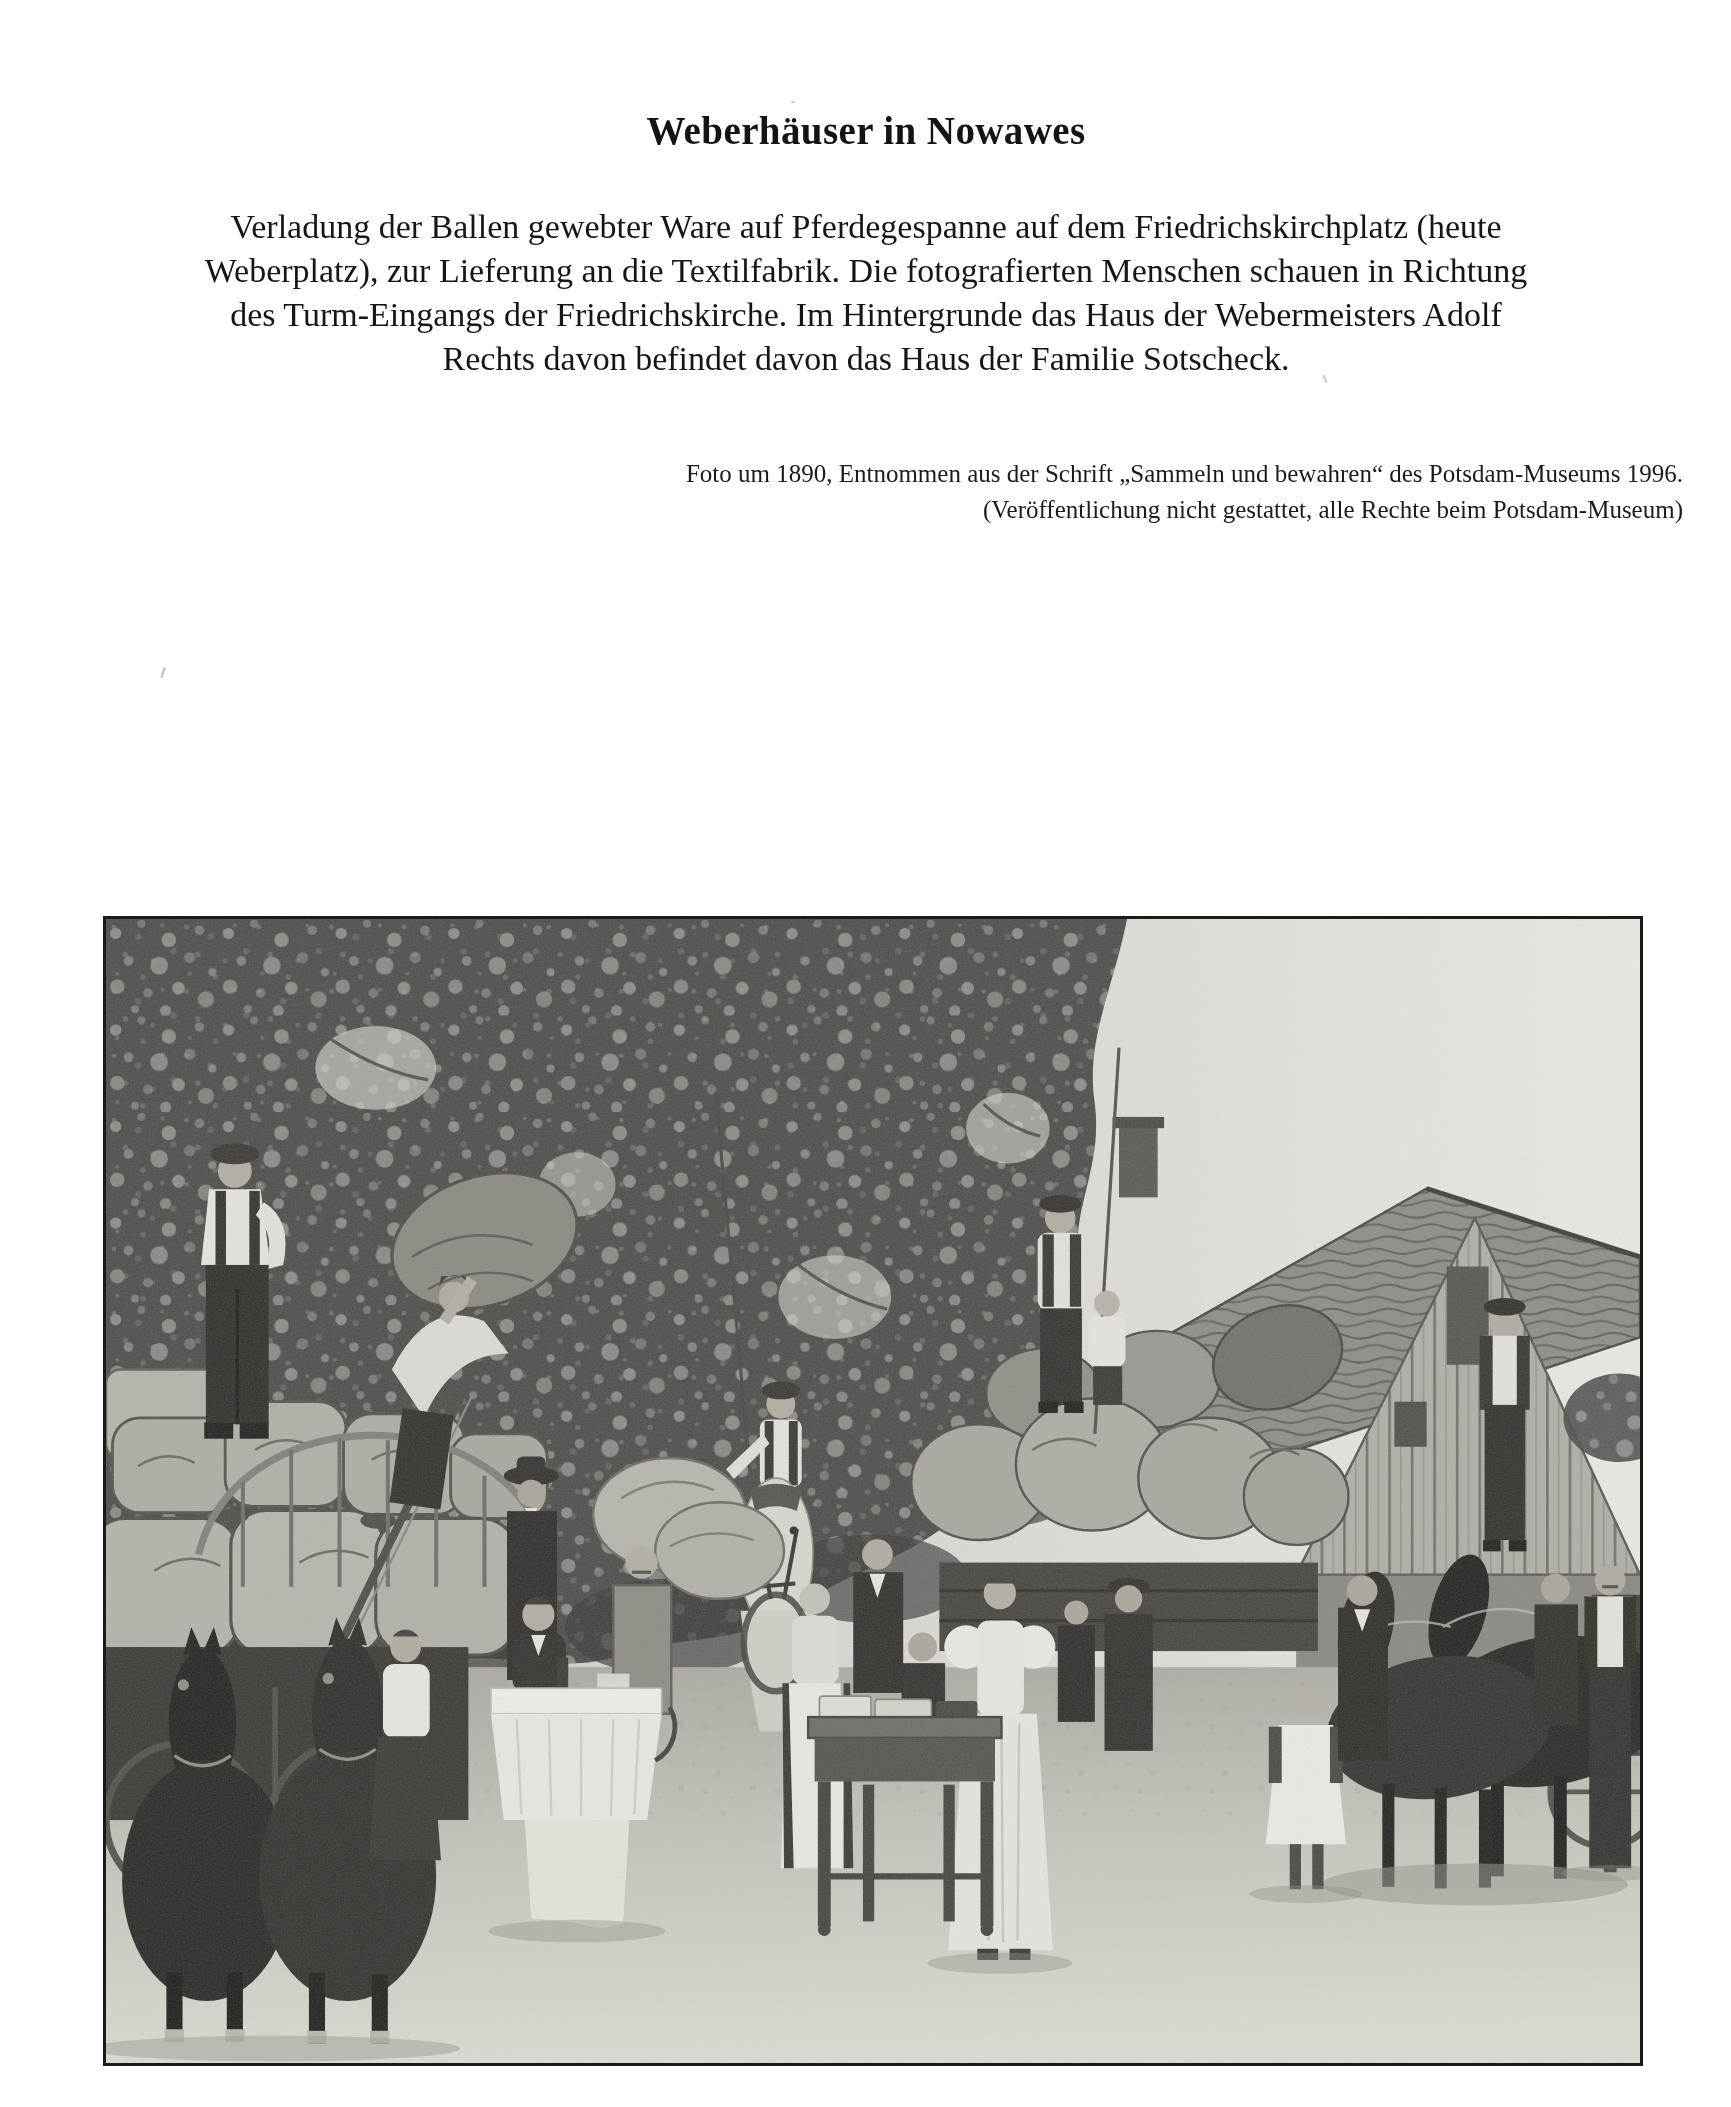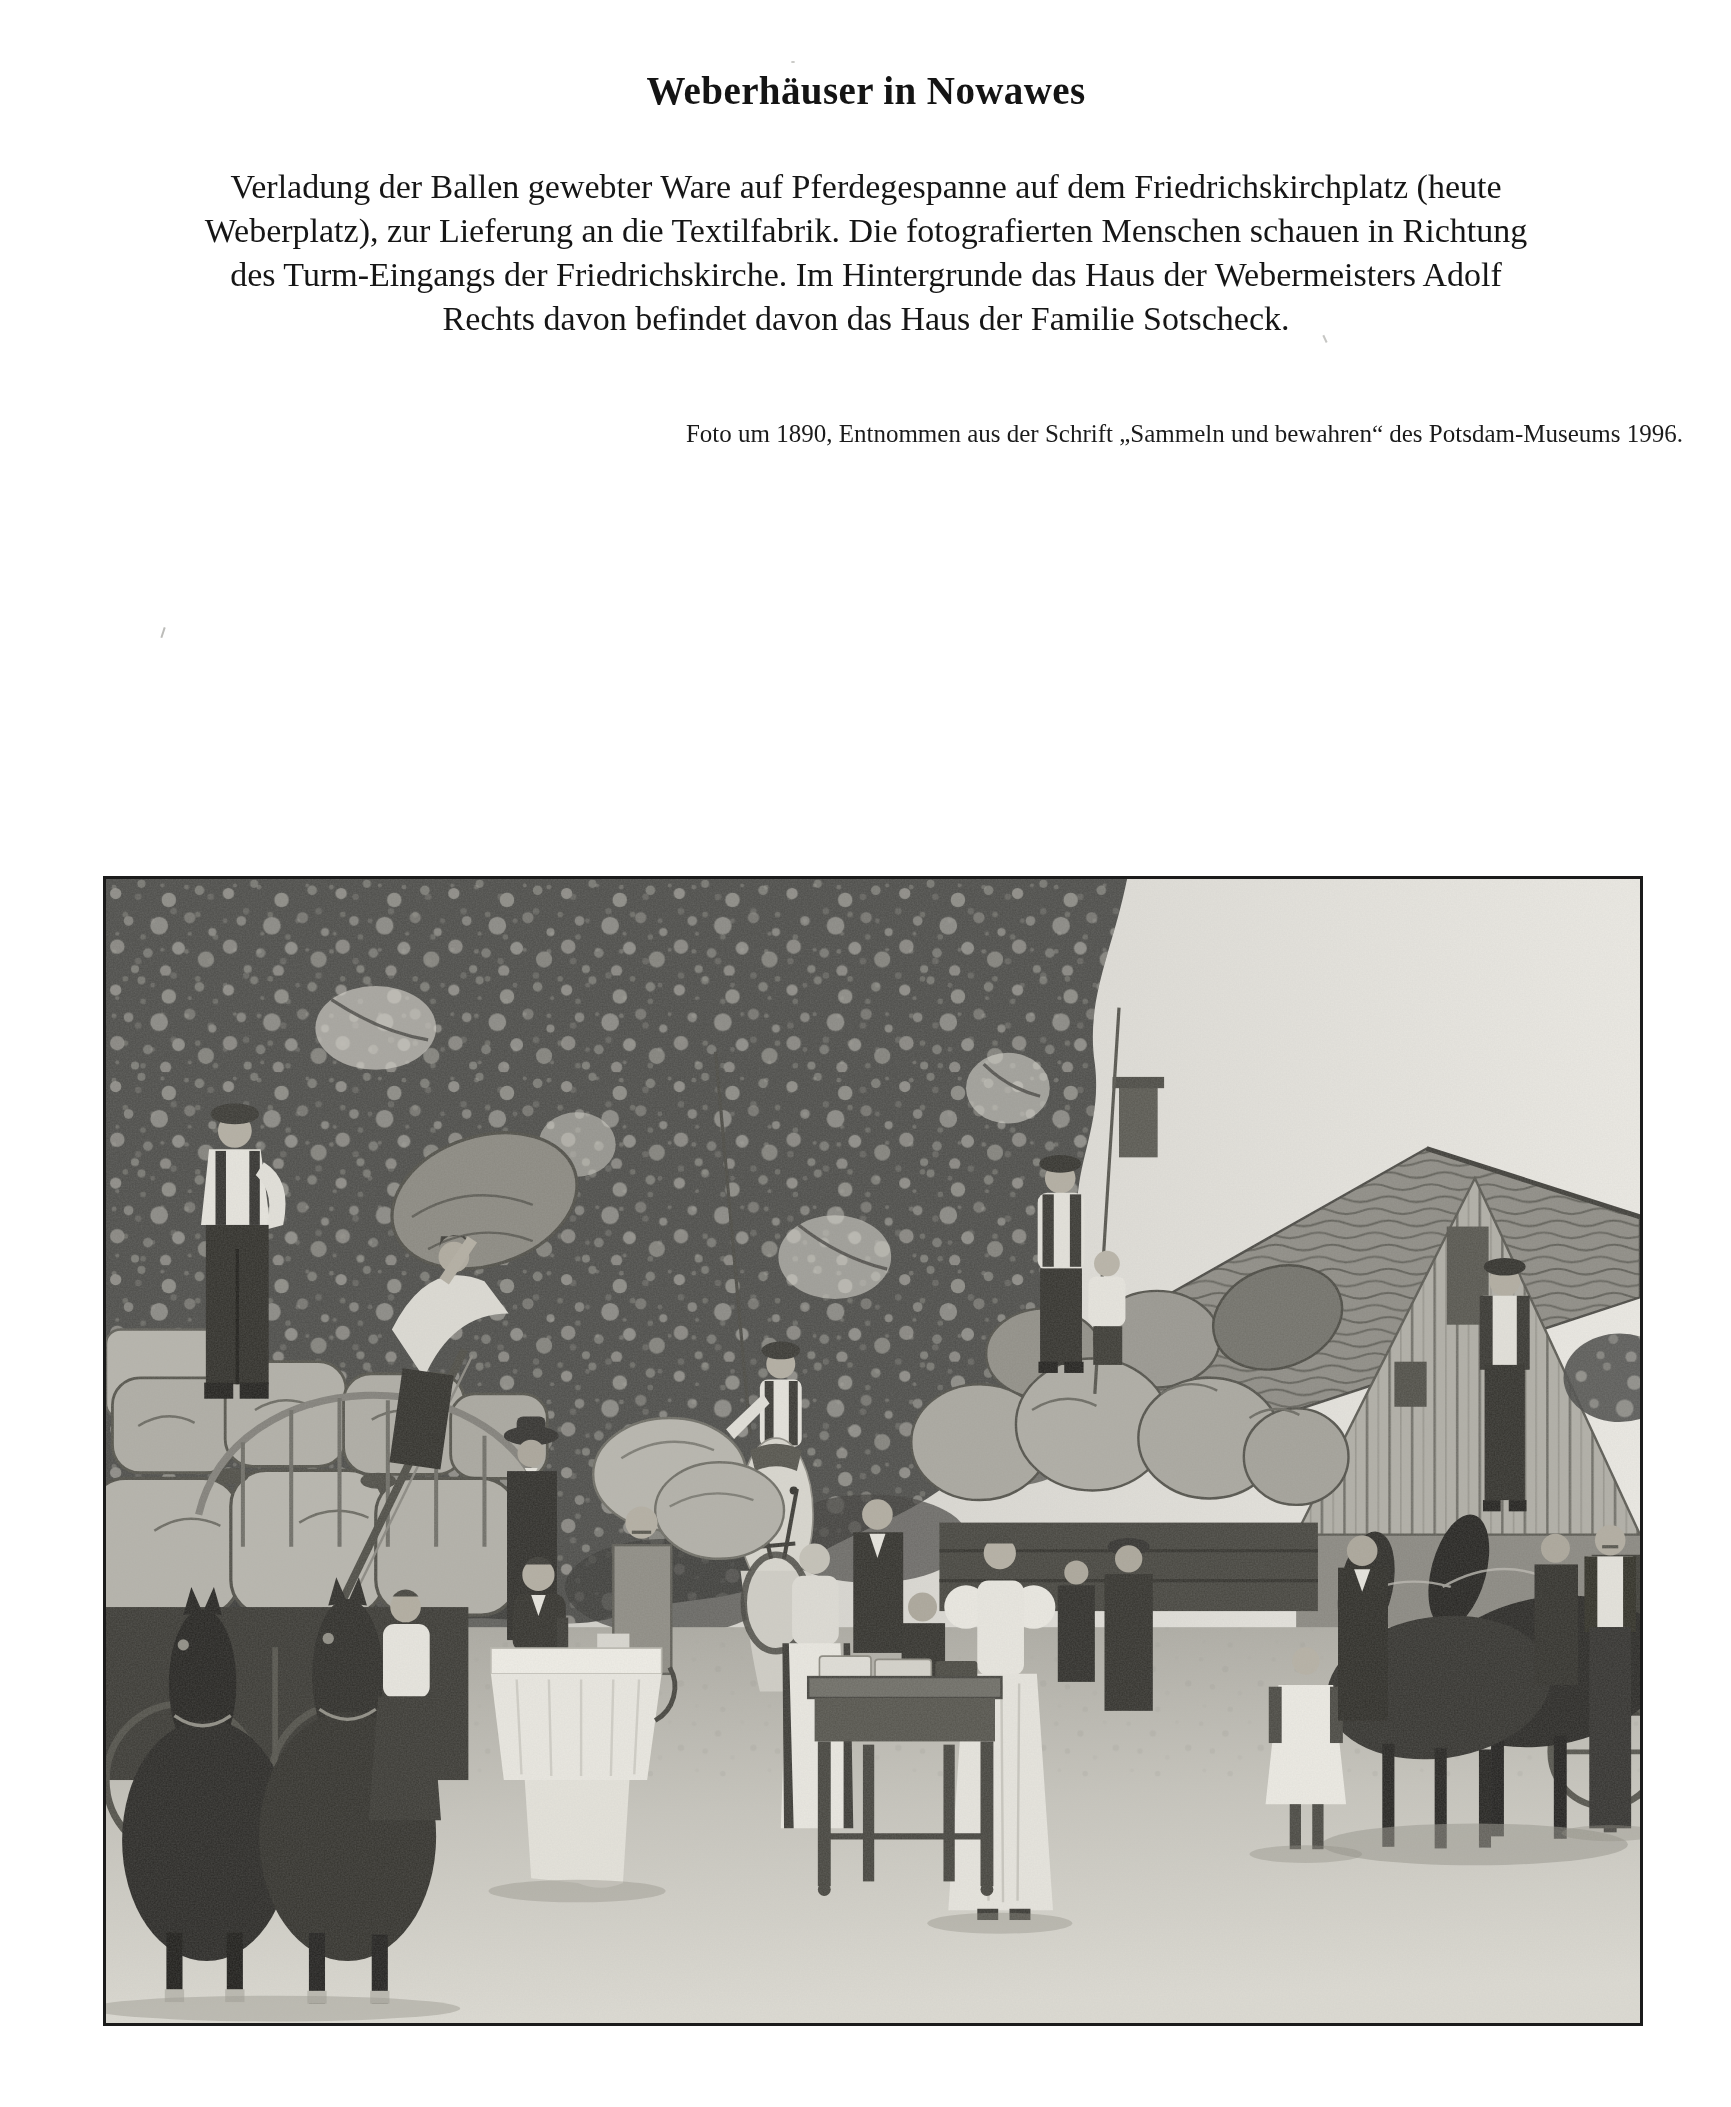--- a/index.html
+++ b/index.html
@@ -1,21 +1,21 @@
 <!DOCTYPE html>
 <html lang="de" style="font-size:13px"><head>
 <meta charset="utf-8">
 <title>Weberhäuser in Nowawes</title>
 <style>
   html,body{margin:0;padding:0;}
   body{
     width:1732px;height:2108px;position:relative;background:#ffffff;
     font-family:"Liberation Serif", serif;color:#1a1a1a;overflow:hidden;
   }
-  .page{position:absolute;inset:0;}
+  .page{position:absolute;inset:0;margin-top:40px;}
   .page-title{
     position:absolute;top:68px;left:0;width:100%;margin:0;
     text-align:center;font-size:39px;font-weight:700;letter-spacing:0.4px;
     color:#141414;
   }
   .description{
     position:absolute;top:165px;left:32px;right:32px;margin:0;
     text-align:center;font-size:34px;line-height:44px;color:#161616;
   }
   .description .line{display:block;}
@@ -43,20 +43,21 @@
 
   <p class="description">
     <span class="line">Verladung der Ballen gewebter Ware auf Pferdegespanne auf dem Friedrichskirchplatz (heute</span>
     <span class="line">Weberplatz), zur Lieferung an die Textilfabrik. Die fotografierten Menschen schauen in Richtung</span>
     <span class="line">des Turm-Eingangs der Friedrichskirche. Im Hintergrunde das Haus der Webermeisters Adolf</span>
     <span class="line">Rechts davon befindet davon das Haus der Familie Sotscheck.</span>
   </p>
 
   <p class="caption">
     <span class="line">Foto um 1890, Entnommen aus der Schrift „Sammeln und bewahren“ des Potsdam-Museums 1996.</span>
+    <span class="line">(Veröffentlichung nicht gestattet, alle Rechte beim Potsdam-Museum)</span>
   </p>
 
   <div class="artifact artifact-1"></div>
   <div class="artifact artifact-2"></div>
   <div class="artifact artifact-3"></div>
 
   <figure class="photo-frame">
     <svg viewBox="0 0 1905 1422" preserveAspectRatio="none" role="img" aria-label="Schwarzweiß-Fotografie um 1890: Pferdefuhrwerke mit Warenballen beladen auf dem Friedrichskirchplatz in Nowawes, davor posierende Menschen an Tischen, im Hintergrund Bäume und Weberhäuser">
       <defs>
         <linearGradient id="skyGrad" x1="0" y1="0" x2="1" y2="0">

